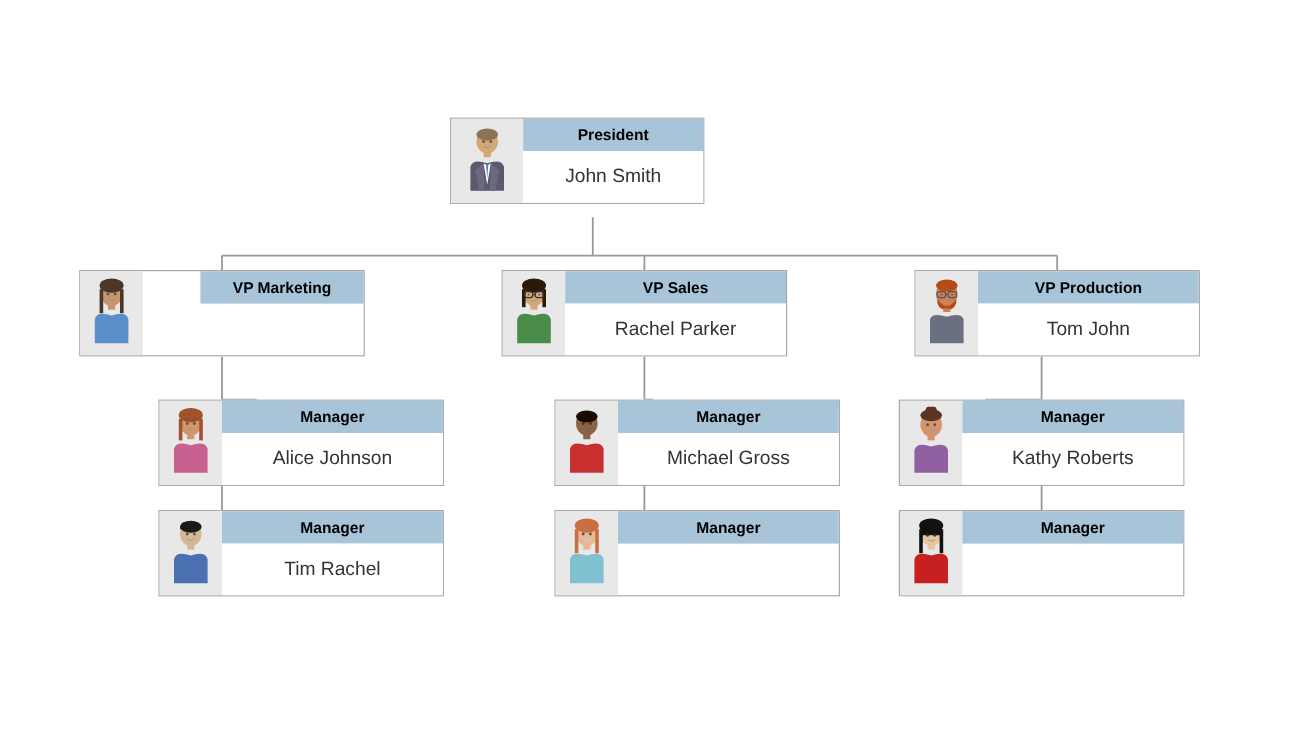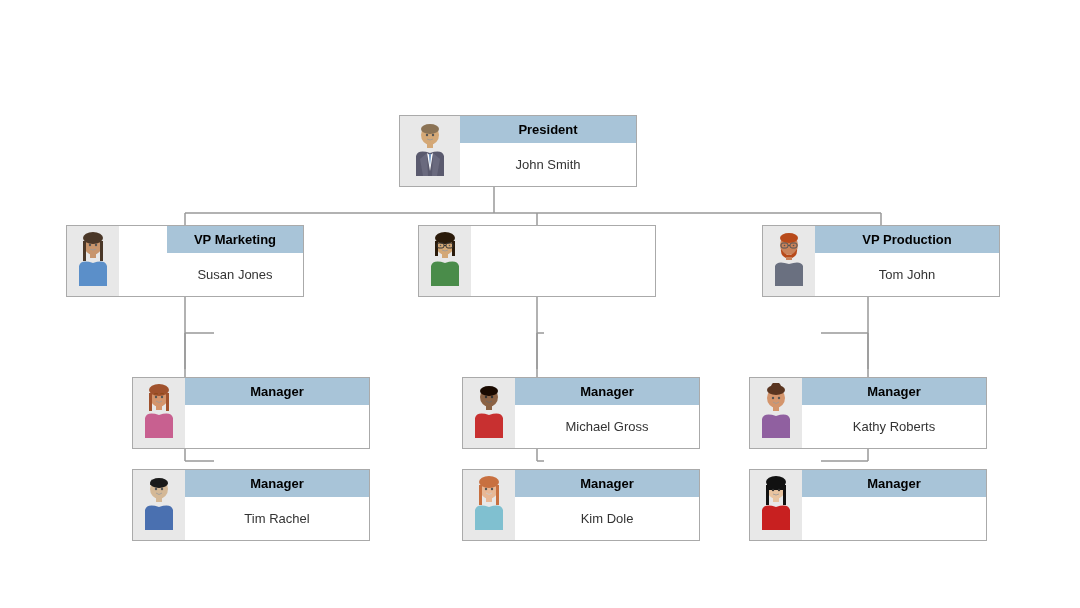--- a/index.html
+++ b/index.html
@@ -59,21 +59,21 @@
     .node-title {
       background: #a8c4d8;
       font-weight: bold;
       font-size: 13px;
       padding: 6px 10px;
       text-align: center;
       color: #000;
     }
 
     .node-name {
-      font-size: 13px;
+      font-size: 16px;
       padding: 8px 10px;
       text-align: center;
       color: #333;
       background: #fff;
       flex: 1;
       display: flex;
       align-items: center;
       justify-content: center;
     }
 
@@ -88,21 +88,20 @@
     }
 
     
     .node-vp {
       width: 238px;
     }
 
     
     .node-manager {
       width: 238px;
-      margin-top: 44px;
     }
   </style>
 </head>
 <body>
 
 <div class="org-chart">
 
   <svg class="connectors">
 
     <line x1="494" y1="181" x2="494" y2="213" stroke="#999" stroke-width="1.5"></line>
@@ -127,21 +126,21 @@
     <line x1="537" y1="333" x2="544" y2="333" stroke="#999" stroke-width="1.5"></line>
     <line x1="537" y1="461" x2="544" y2="461" stroke="#999" stroke-width="1.5"></line>
     <line x1="537" y1="333" x2="537" y2="461" stroke="#999" stroke-width="1.5"></line>
 
     <line x1="868" y1="297" x2="868" y2="369" stroke="#999" stroke-width="1.5"></line>
     <line x1="868" y1="333" x2="821" y2="333" stroke="#999" stroke-width="1.5"></line>
     <line x1="868" y1="461" x2="821" y2="461" stroke="#999" stroke-width="1.5"></line>
     <line x1="868" y1="333" x2="868" y2="461" stroke="#999" stroke-width="1.5"></line>
   </svg>
 
-  <div class="node node-president" style="left:375px; top:115px; width:238px;margin-left:24px;">
+  <div class="node node-president" style="left:375px; top:98px; width:212px;">
     <div class="node-avatar">
 
       <svg viewBox="0 0 44 60" xmlns="http://www.w3.org/2000/svg">
 
         <ellipse cx="22" cy="14" rx="9" ry="10" fill="#d4a876"></ellipse>
 
         <ellipse cx="22" cy="8" rx="9" ry="5" fill="#8b7355"></ellipse>
 
         <rect x="19" y="22" width="6" height="5" fill="#d4a876"></rect>
 
@@ -183,21 +182,20 @@
         <circle cx="19" cy="14" r="1.2" fill="#555"></circle>
         <circle cx="25" cy="14" r="1.2" fill="#555"></circle>
         <path d="M19 18 Q22 20 25 18" stroke="#999" stroke-width="0.8" fill="none"></path>
 
         <path d="M17 11 Q19 10 21 11" stroke="#4a3728" stroke-width="1" fill="none"></path>
         <path d="M23 11 Q25 10 27 11" stroke="#4a3728" stroke-width="1" fill="none"></path>
       </svg>
     </div>
     <div class="node-content">
       <div class="node-title">VP Marketing</div>
-      <div class="node-name">Susan Jones</div>
     </div>
   </div>
 
   <div class="node node-vp" style="left:418px; top:225px; width:238px;">
     <div class="node-avatar">
       <svg viewBox="0 0 44 60" xmlns="http://www.w3.org/2000/svg">
 
         <ellipse cx="22" cy="14" rx="9" ry="10" fill="#d4a876"></ellipse>
 
         <ellipse cx="22" cy="7" rx="10" ry="6" fill="#2a1a0a"></ellipse>
@@ -209,20 +207,24 @@
         <line x1="21" y1="14.5" x2="23" y2="14.5" stroke="#333" stroke-width="1"></line>
 
         <rect x="19" y="22" width="6" height="5" fill="#d4a876"></rect>
 
         <path d="M8 55 L8 35 Q10 28 22 32 Q34 28 36 35 L36 55 Z" fill="#4a8c4a"></path>
 
         <circle cx="17.5" cy="14.5" r="0.8" fill="#555"></circle>
         <circle cx="26.5" cy="14.5" r="0.8" fill="#555"></circle>
         <path d="M19 19 Q22 21 25 19" stroke="#999" stroke-width="0.8" fill="none"></path>
       </svg>
+    </div>
+    <div class="node-content">
+      <div class="node-title">VP Sales</div>
+      <div class="node-name">Rachel Parker</div>
     </div>
   </div>
 
   <div class="node node-vp" style="left:762px; top:225px; width:238px;">
     <div class="node-avatar">
       <svg viewBox="0 0 44 60" xmlns="http://www.w3.org/2000/svg">
 
         <ellipse cx="22" cy="14" rx="9" ry="10" fill="#c9825a"></ellipse>
 
         <ellipse cx="22" cy="7" rx="9" ry="5" fill="#b84a1a"></ellipse>
@@ -263,20 +265,21 @@
 
         <circle cx="19" cy="14" r="1.2" fill="#555"></circle>
         <circle cx="25" cy="14" r="1.2" fill="#555"></circle>
         <path d="M19 18 Q22 21 25 18" stroke="#999" stroke-width="0.8" fill="none"></path>
         <path d="M17 11 Q19 10 21 11" stroke="#8b4513" stroke-width="0.8" fill="none"></path>
         <path d="M23 11 Q25 10 27 11" stroke="#8b4513" stroke-width="0.8" fill="none"></path>
       </svg>
     </div>
     <div class="node-content">
       <div class="node-title">Manager</div>
+      <div class="node-name">Alice Johnson</div>
     </div>
   </div>
 
   <div class="node node-manager" style="left:132px; top:425px; width:238px;">
     <div class="node-avatar">
       <svg viewBox="0 0 44 60" xmlns="http://www.w3.org/2000/svg">
 
         <ellipse cx="22" cy="14" rx="9" ry="10" fill="#d4b896"></ellipse>
 
         <ellipse cx="22" cy="8" rx="9" ry="5" fill="#1a1a1a"></ellipse>
@@ -336,21 +339,20 @@
 
         <path d="M8 55 L8 35 Q10 28 22 32 Q34 28 36 35 L36 55 Z" fill="#80c0d0"></path>
 
         <circle cx="19" cy="14" r="1.2" fill="#555"></circle>
         <circle cx="25" cy="14" r="1.2" fill="#555"></circle>
         <path d="M19 18 Q22 21 25 18" stroke="#ccc" stroke-width="0.8" fill="none"></path>
       </svg>
     </div>
     <div class="node-content">
       <div class="node-title">Manager</div>
-      <div class="node-name">Kim Dole</div>
     </div>
   </div>
 
   <div class="node node-manager" style="left:749px; top:333px; width:238px;">
     <div class="node-avatar">
       <svg viewBox="0 0 44 60" xmlns="http://www.w3.org/2000/svg">
 
         <ellipse cx="22" cy="15" rx="9" ry="10" fill="#d4956c"></ellipse>
 
         <ellipse cx="22" cy="7" rx="9" ry="5" fill="#5a3520"></ellipse>

